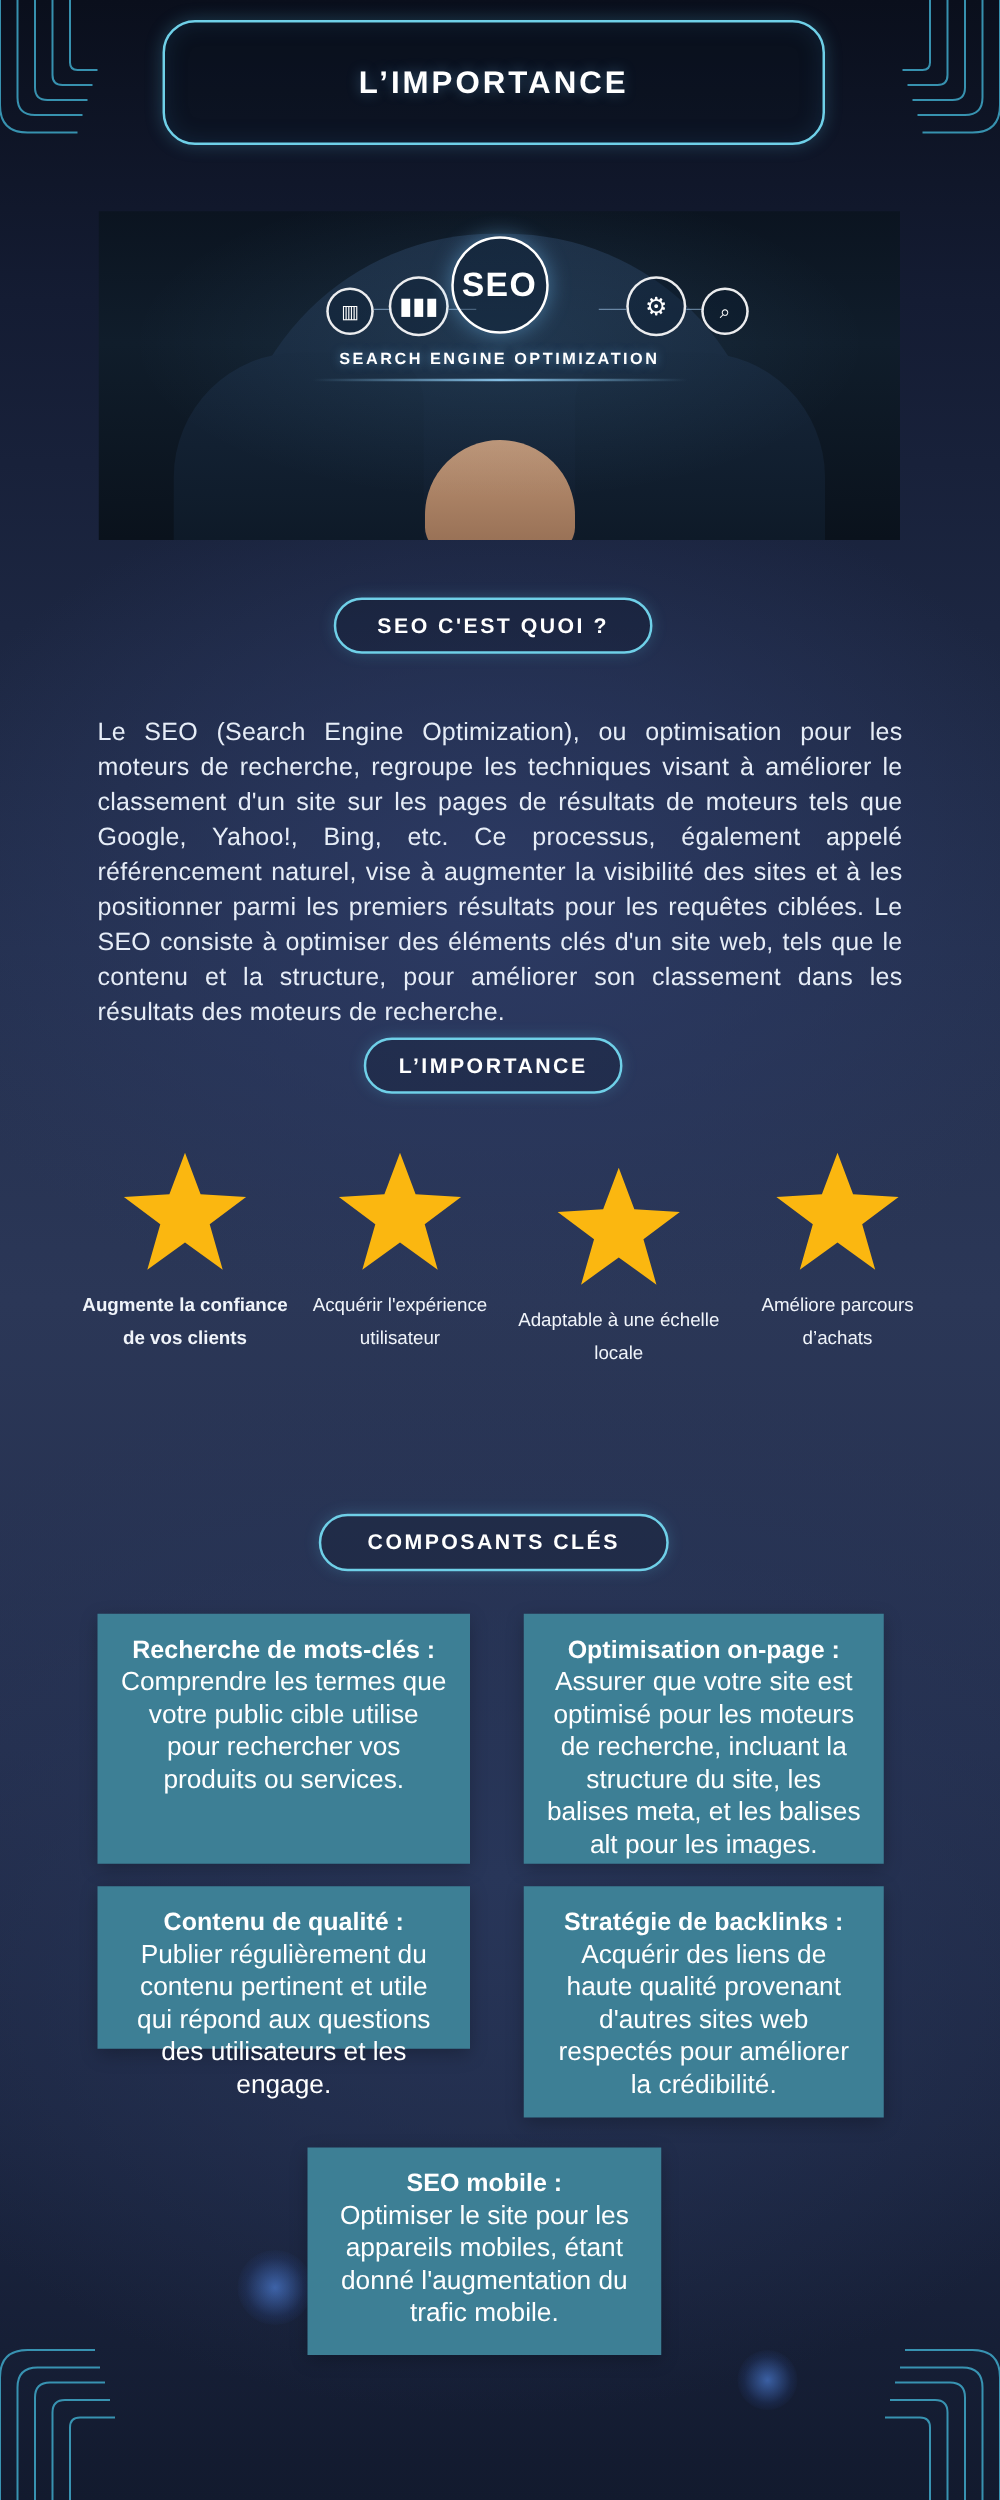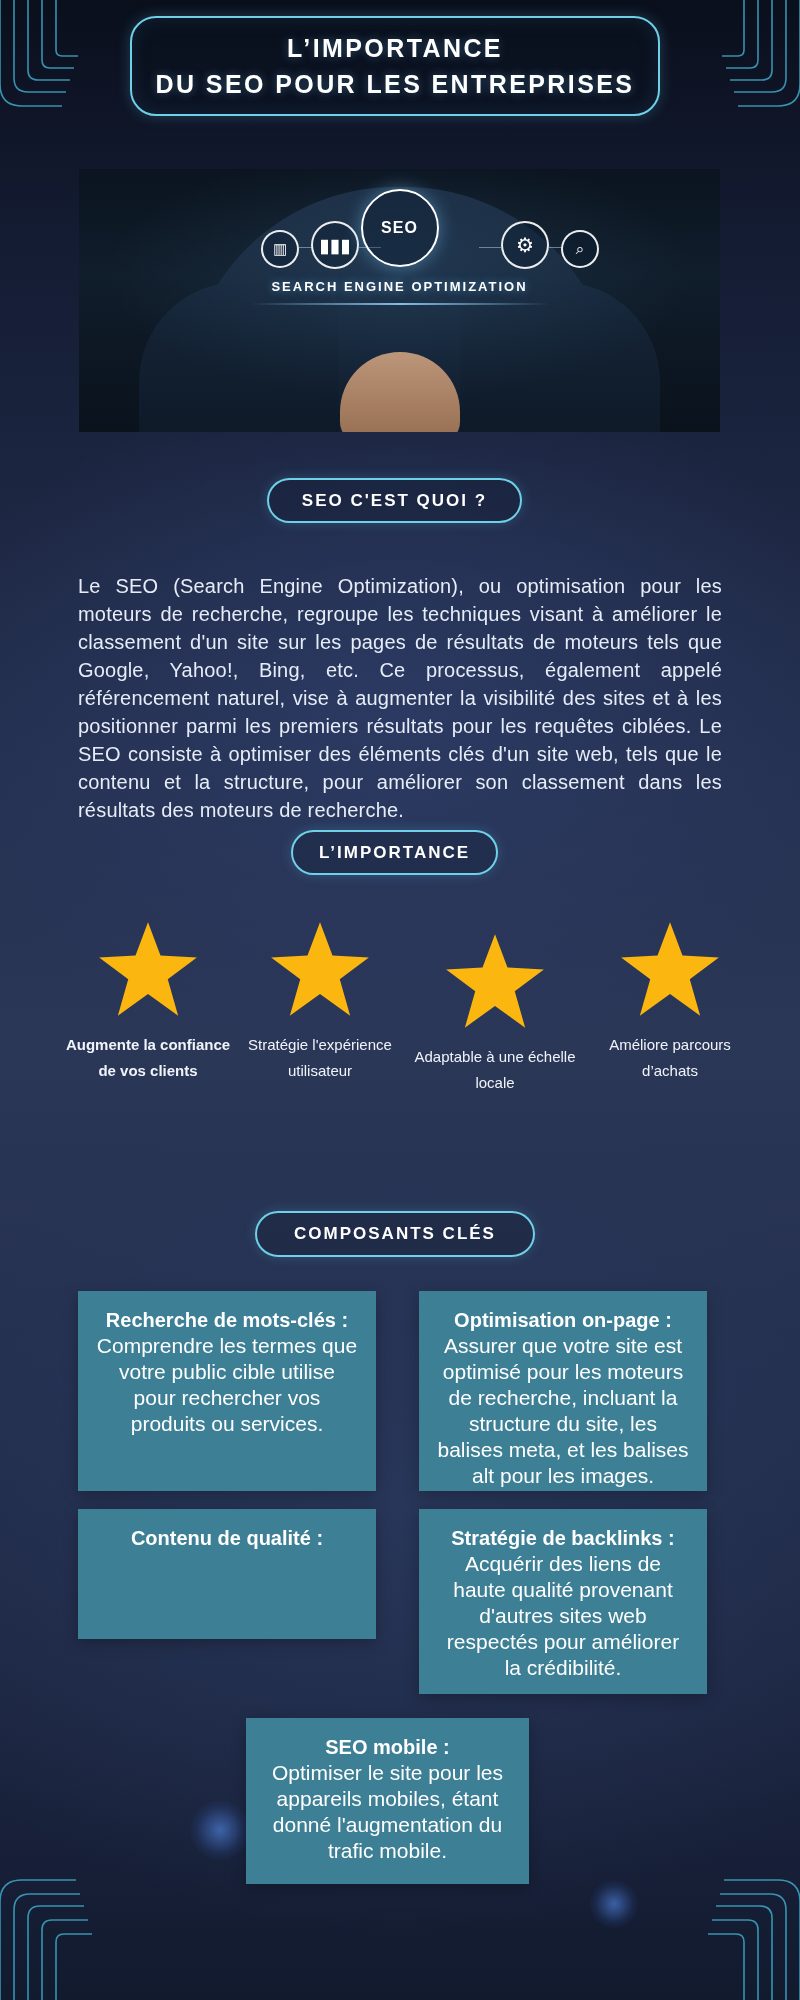--- a/index.html
+++ b/index.html
@@ -105,21 +105,21 @@
   }
   .seo-circle {
     position: absolute;
     left: 50%;
     top: 20px;
     transform: translateX(-50%);
     width: 78px; height: 78px;
     border-radius: 50%;
     border: 2px solid #ffffff;
     display: flex; align-items: center; justify-content: center;
-    color: #fff; font-size: 16px; font-weight: bold; letter-spacing: 1px;
+    color: #fff; font-size: 27px; font-weight: bold; letter-spacing: 1px;
     background: rgba(10,25,45,0.35);
     box-shadow: 0 0 18px rgba(120,200,255,0.45);
   }
   .mini-circle {
     position: absolute;
     border-radius: 50%;
     border: 2px solid rgba(255,255,255,0.92);
     background: rgba(10,25,45,0.35);
     display: flex; align-items: center; justify-content: center;
     color: #fff;
@@ -257,21 +257,20 @@
     <path d="M36 0 V88 Q36 100 48 100 H92"></path>
     <path d="M50 0 V76 Q50 86 60 86 H96"></path>
     <path d="M64 0 V64 Q64 72 72 72 H100"></path>
   </svg>
 
   <div class="glow-dot" style="left:190px; top:1800px; width:60px; height:60px;"></div>
   <div class="glow-dot" style="left:590px; top:1880px; width:48px; height:48px;"></div>
 
   <div class="title-box">
     <div class="title-line">L’IMPORTANCE</div>
-    <div class="title-line">DU SEO POUR LES ENTREPRISES</div>
   </div>
 
   <div class="hero">
     <div class="hero-person"></div>
     <div class="hero-shoulderL"></div>
     <div class="hero-shoulderR"></div>
     <div class="hero-hand"></div>
     <div class="hero-overlay"></div>
 
     <div class="conn-line cl1"></div>
@@ -307,21 +306,21 @@
     <div class="star-item si1">
       <svg class="star-svg" width="104" height="100" viewBox="0 0 100 96">
           <polygon points="50,2 62,34 97,36 69,57 79,92 50,71 21,92 31,57 3,36 38,34" fill="#FBB710"></polygon>
         </svg>
       <div class="star-label">Augmente la confiance de vos clients</div>
     </div>
     <div class="star-item si2">
       <svg class="star-svg" width="104" height="100" viewBox="0 0 100 96">
           <polygon points="50,2 62,34 97,36 69,57 79,92 50,71 21,92 31,57 3,36 38,34" fill="#FBB710"></polygon>
         </svg>
-      <div class="star-label">Stratégie l'expérience utilisateur</div>
+      <div class="star-label">Acquérir l'expérience utilisateur</div>
     </div>
     <div class="star-item si3">
       <svg class="star-svg" width="104" height="100" viewBox="0 0 100 96">
           <polygon points="50,2 62,34 97,36 69,57 79,92 50,71 21,92 31,57 3,36 38,34" fill="#FBB710"></polygon>
         </svg>
       <div class="star-label">Adaptable à une échelle locale</div>
     </div>
     <div class="star-item si4">
       <svg class="star-svg" width="104" height="100" viewBox="0 0 100 96">
           <polygon points="50,2 62,34 97,36 69,57 79,92 50,71 21,92 31,57 3,36 38,34" fill="#FBB710"></polygon>
@@ -335,20 +334,21 @@
   <div class="card" id="card-1">
     <div class="card-title">Recherche de mots-clés :</div>
     <div class="card-text">Comprendre les termes que votre public cible utilise pour rechercher vos produits ou services.</div>
   </div>
   <div class="card" id="card-2">
     <div class="card-title">Optimisation on-page :</div>
     <div class="card-text">Assurer que votre site est optimisé pour les moteurs de recherche, incluant la structure du site, les balises meta, et les balises alt pour les images.</div>
   </div>
   <div class="card" id="card-3">
     <div class="card-title">Contenu de qualité :</div>
+    <div class="card-text">Publier régulièrement du contenu pertinent et utile qui répond aux questions des utilisateurs et les engage.</div>
   </div>
   <div class="card" id="card-4">
     <div class="card-title">Stratégie de backlinks :</div>
     <div class="card-text">Acquérir des liens de haute qualité provenant d'autres sites web respectés pour améliorer la crédibilité.</div>
   </div>
   <div class="card" id="card-5">
     <div class="card-title">SEO mobile :</div>
     <div class="card-text">Optimiser le site pour les appareils mobiles, étant donné l'augmentation du trafic mobile.</div>
   </div>
 

